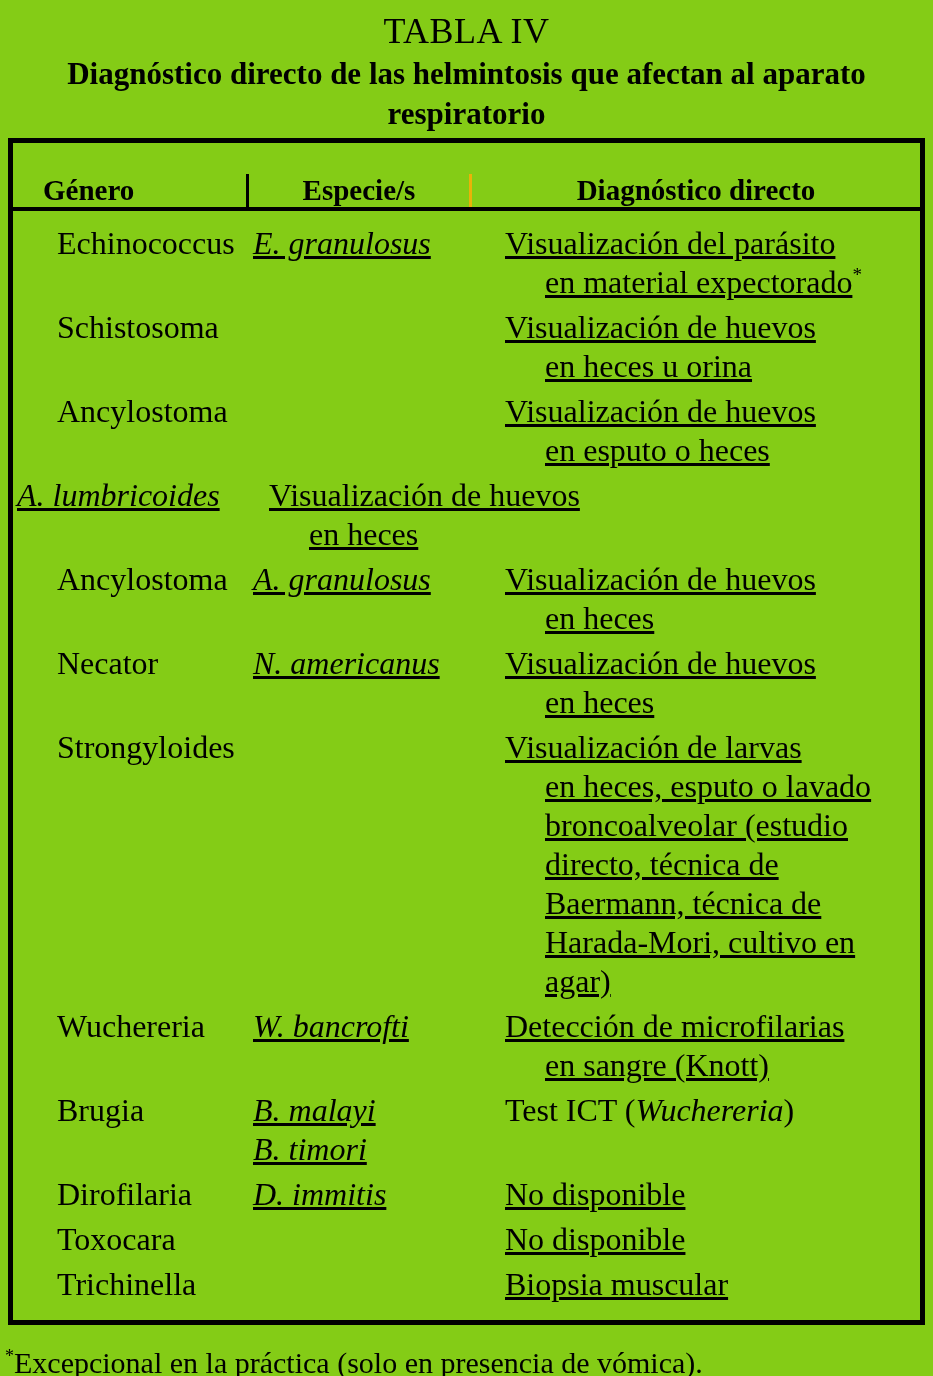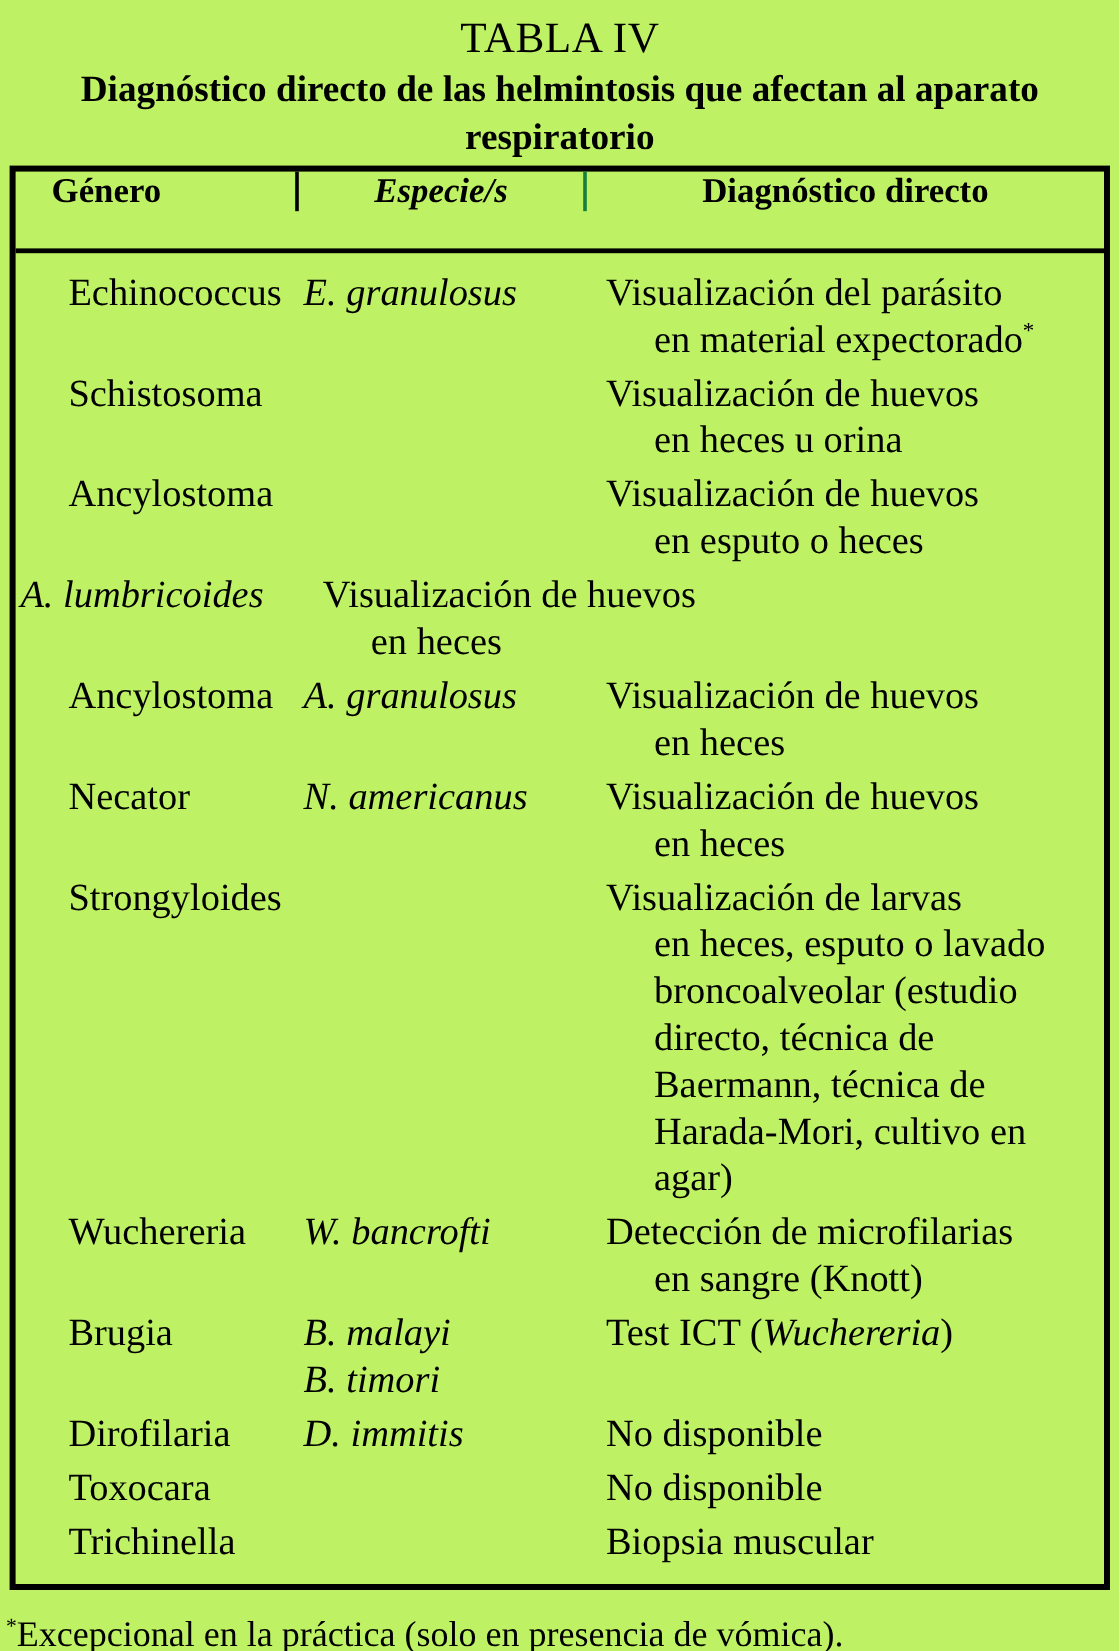--- a/index.html
+++ b/index.html
@@ -6,21 +6,21 @@
     margin: 0;
     padding: 0;
     background: #ffffff;
     color: #000000;
     font-family: "Liberation Serif", "DejaVu Serif", serif;
   }
   .page {
     position: relative;
     width: 933px;
     height: 1376px;
-    background: #bef264;
+    background: #84cc16;
     overflow: hidden;
   }
   .title {
     text-align: center;
     font-size: 36px;
     line-height: 42px;
     margin-top: 10px;
     letter-spacing: 0.5px;
   }
   .subtitle {
@@ -32,39 +32,38 @@
     margin-top: 2px;
   }
   .datatable {
     margin: 4px 8px 0 8px;
     border: 5px solid #000000;
   }
   .header-row {
     display: flex;
     border-bottom: 4px solid #000000;
     height: 64px;
-    align-items: flex-start;
+    align-items: flex-end;
   }
   .hcell {
     font-weight: bold;
     font-size: 29px;
     display: flex;
     align-items: center;
     box-sizing: border-box;
   }
   .hcell-genus {
     width: 236px;
     border-right: 3px solid #000000;
     padding-left: 30px;
   }
   .hcell-species {
-    width: 240px;
-    border-right: 3px solid #15803d;
+    width: 223px;
+    border-right: 3px solid #eab308;
     justify-content: center;
-    font-style: italic;
   }
   .hcell-diagnosis {
     flex: 1;
     justify-content: center;
   }
   .tbody {
     padding: 13px 0 10px 0;
   }
   .trow {
     display: flex;
@@ -84,21 +83,21 @@
     font-style: italic;
     white-space: pre-line;
   }
   .cell-diagnosis {
     flex: 1;
     padding-left: 48px;
     padding-right: 6px;
     text-indent: -40px;
     box-sizing: border-box;
   }
-  .preline { white-space: pre-line; }
+  .preline { white-space: pre-line; text-decoration: underline; }
   .italic { font-style: italic; }
   sup.marker {
     font-size: 60%;
     vertical-align: super;
     line-height: 0;
   }
   .footnote {
     margin: 20px 10px 0 5px;
     font-size: 30px;
     line-height: 36px;

